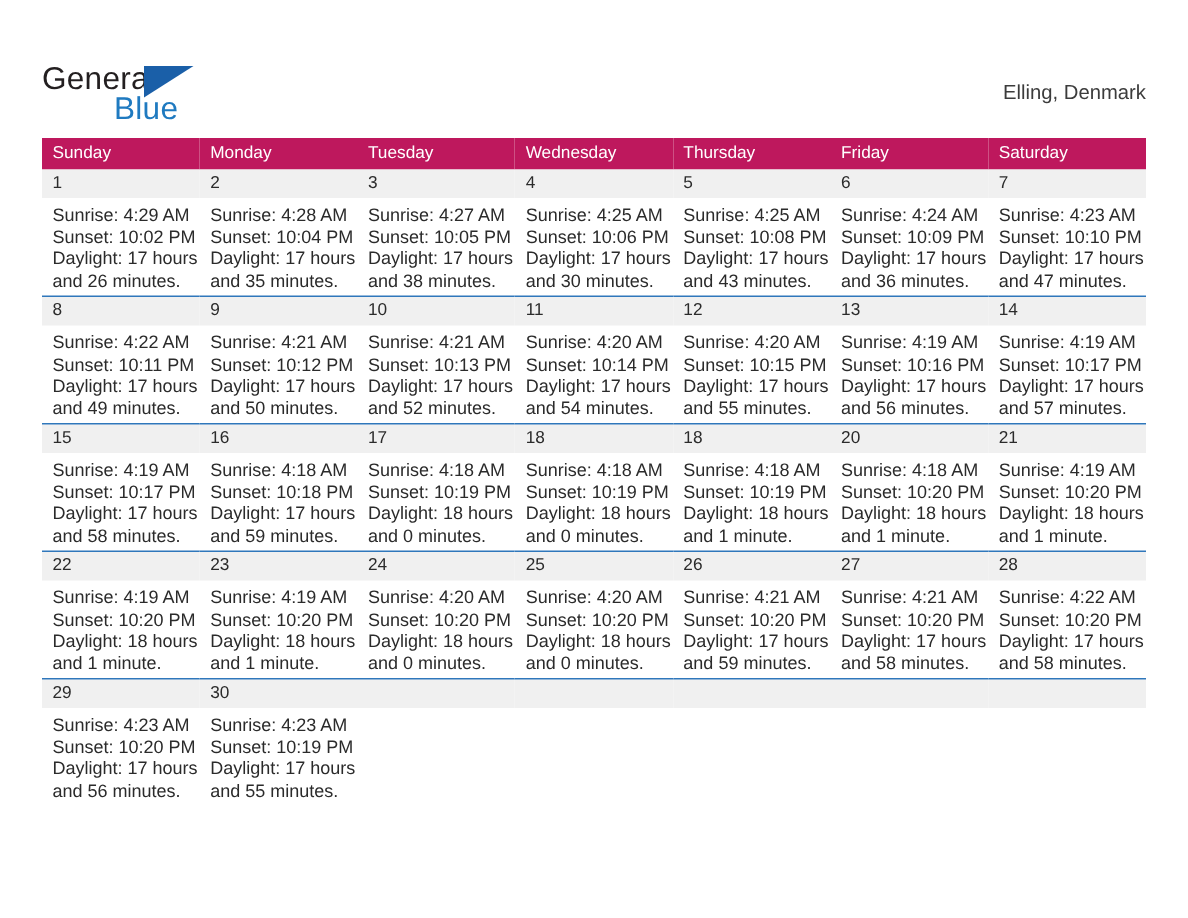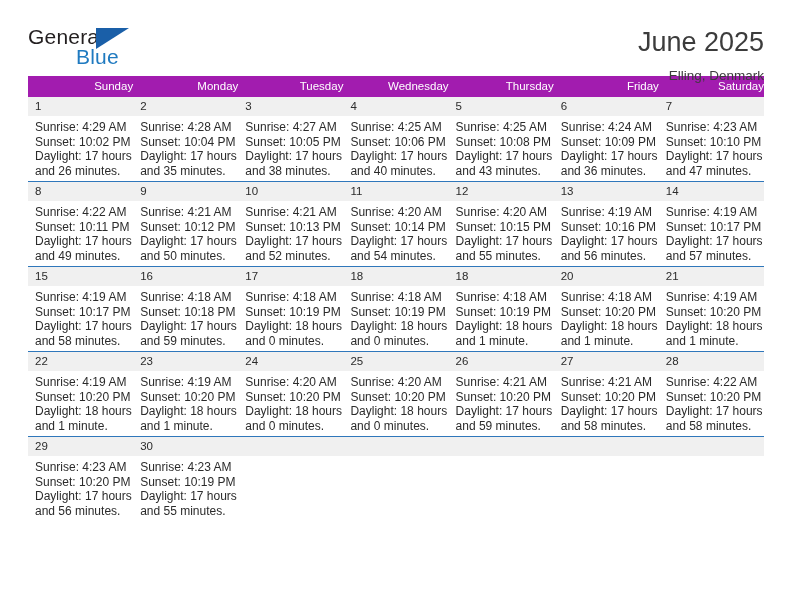--- a/index.html
+++ b/index.html
@@ -12,21 +12,21 @@
     background: #ffffff;
     font-family: "Liberation Sans", sans-serif;
     color: #2b2b2b;
     overflow: hidden;
   }
   .page {
     position: relative;
     width: 792px;
     height: 472px;
     box-sizing: border-box;
-    padding: 0 28px;
+    padding: 16px 28px;
   }
 
   
   .header {
     display: flex;
     align-items: flex-start;
     justify-content: space-between;
     height: 76px;
     padding-top: 26px;
     box-sizing: border-box;
@@ -80,25 +80,25 @@
     margin-top: 10px;
   }
 
   
   .calendar {
     width: 736px;
     border-collapse: collapse;
     table-layout: fixed;
   }
   .calendar th {
-    background: #a21caf;
+    background: #be185d;
     color: #ffffff;
     font-weight: normal;
     font-size: 11.5px;
-    text-align: right;
+    text-align: left;
     padding: 4px 0 5px 7px;
     border: none;
   }
   .calendar td {
     vertical-align: top;
     padding: 0;
     border: none;
     border-top: 1.6px solid #2f77bb;
     height: 84px;
   }
@@ -133,21 +133,20 @@
 
   <div class="header">
 
     <div class="logo">
       <span class="logo-general">General</span>
       <span class="logo-tri"></span>
       <span class="logo-blue">Blue</span>
     </div>
 
     <div class="title-block">
-      <div class="cal-title">June 2025</div>
       <div class="cal-subtitle">Elling, Denmark</div>
     </div>
 
   </div>
 
   <table class="calendar">
     <thead>
       <tr>
         <th>Sunday</th>
         <th>Monday</th>
@@ -186,21 +185,21 @@
               <div>Daylight: 17 hours</div>
               <div>and 38 minutes.</div>
             </div>
           </td>
           <td>
             <div class="daynum">4</div>
             <div class="info">
               <div>Sunrise: 4:25 AM</div>
               <div>Sunset: 10:06 PM</div>
               <div>Daylight: 17 hours</div>
-              <div>and 40 minutes.</div>
+              <div>and 30 minutes.</div>
             </div>
           </td>
           <td>
             <div class="daynum">5</div>
             <div class="info">
               <div>Sunrise: 4:25 AM</div>
               <div>Sunset: 10:08 PM</div>
               <div>Daylight: 17 hours</div>
               <div>and 43 minutes.</div>
             </div>

